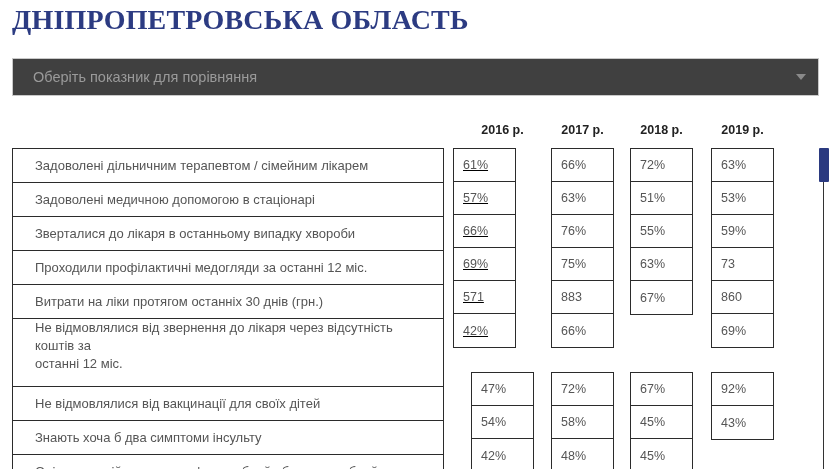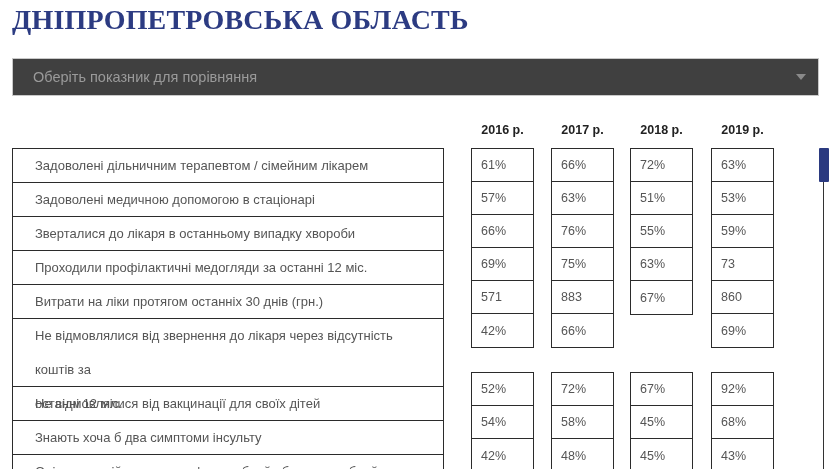--- a/index.html
+++ b/index.html
@@ -111,21 +111,21 @@
     box-sizing: border-box;
     padding: 0 14px 0 22px;
     display: flex;
     align-items: center;
     font-size: 13px;
     color: #555555;
     line-height: 34px;
   }
   .label-cell.h1 { height: 34px; }
   .label-cell.h2 { height: 68px; display:block; padding-top:0; }
-  .label-cell.h2 .l1, .label-cell.h2 .l2 { line-height: 34px; }
+  .label-cell.h2 .l1, .label-cell.h2 .l2 { line-height: 18px; }
 
   
   .val-group {
     position: absolute;
     width: 63px;
     border: 1px solid #2b2b2b;
     box-sizing: border-box;
     background: #ffffff;
   }
   .val-cell {
@@ -212,21 +212,21 @@
       </div>
     <div class="label-cell h1">
         <span>Знають хоча б два симптоми інсульту</span>
       </div>
     <div class="label-cell h1">
         <span>Оцінюють свій стан здоров'я як добрий або дуже добрий</span>
       </div>
 
   </div>
 
-  <div class="val-group" style="left:471px; top:38px;">
+  <div class="val-group" style="left:453px; top:38px;text-decoration:underline;">
     <div class="val-cell">61%</div>
     <div class="val-cell">57%</div>
     <div class="val-cell">66%</div>
     <div class="val-cell">69%</div>
     <div class="val-cell">571</div>
     <div class="val-cell">42%</div>
   </div>
 
   <div class="val-group" style="left:551px; top:38px;">
     <div class="val-cell">66%</div>
@@ -248,37 +248,36 @@
   <div class="val-group" style="left:711px; top:38px;">
     <div class="val-cell">63%</div>
     <div class="val-cell">53%</div>
     <div class="val-cell">59%</div>
     <div class="val-cell">73</div>
     <div class="val-cell">860</div>
     <div class="val-cell">69%</div>
   </div>
 
   <div class="val-group" style="left:471px; top:262px;">
-    <div class="val-cell">52%</div>
+    <div class="val-cell">47%</div>
     <div class="val-cell">54%</div>
     <div class="val-cell">42%</div>
   </div>
   <div class="val-group" style="left:551px; top:262px;">
     <div class="val-cell">72%</div>
     <div class="val-cell">58%</div>
     <div class="val-cell">48%</div>
   </div>
   <div class="val-group" style="left:630px; top:262px;">
     <div class="val-cell">67%</div>
     <div class="val-cell">45%</div>
     <div class="val-cell">45%</div>
   </div>
   <div class="val-group" style="left:711px; top:262px;">
     <div class="val-cell">92%</div>
-    <div class="val-cell">68%</div>
     <div class="val-cell">43%</div>
   </div>
 
 </div>
 
 <div class="scrollbar">
   <div class="scroll-track"></div>
   <div class="scroll-thumb"></div>
 </div>
 

